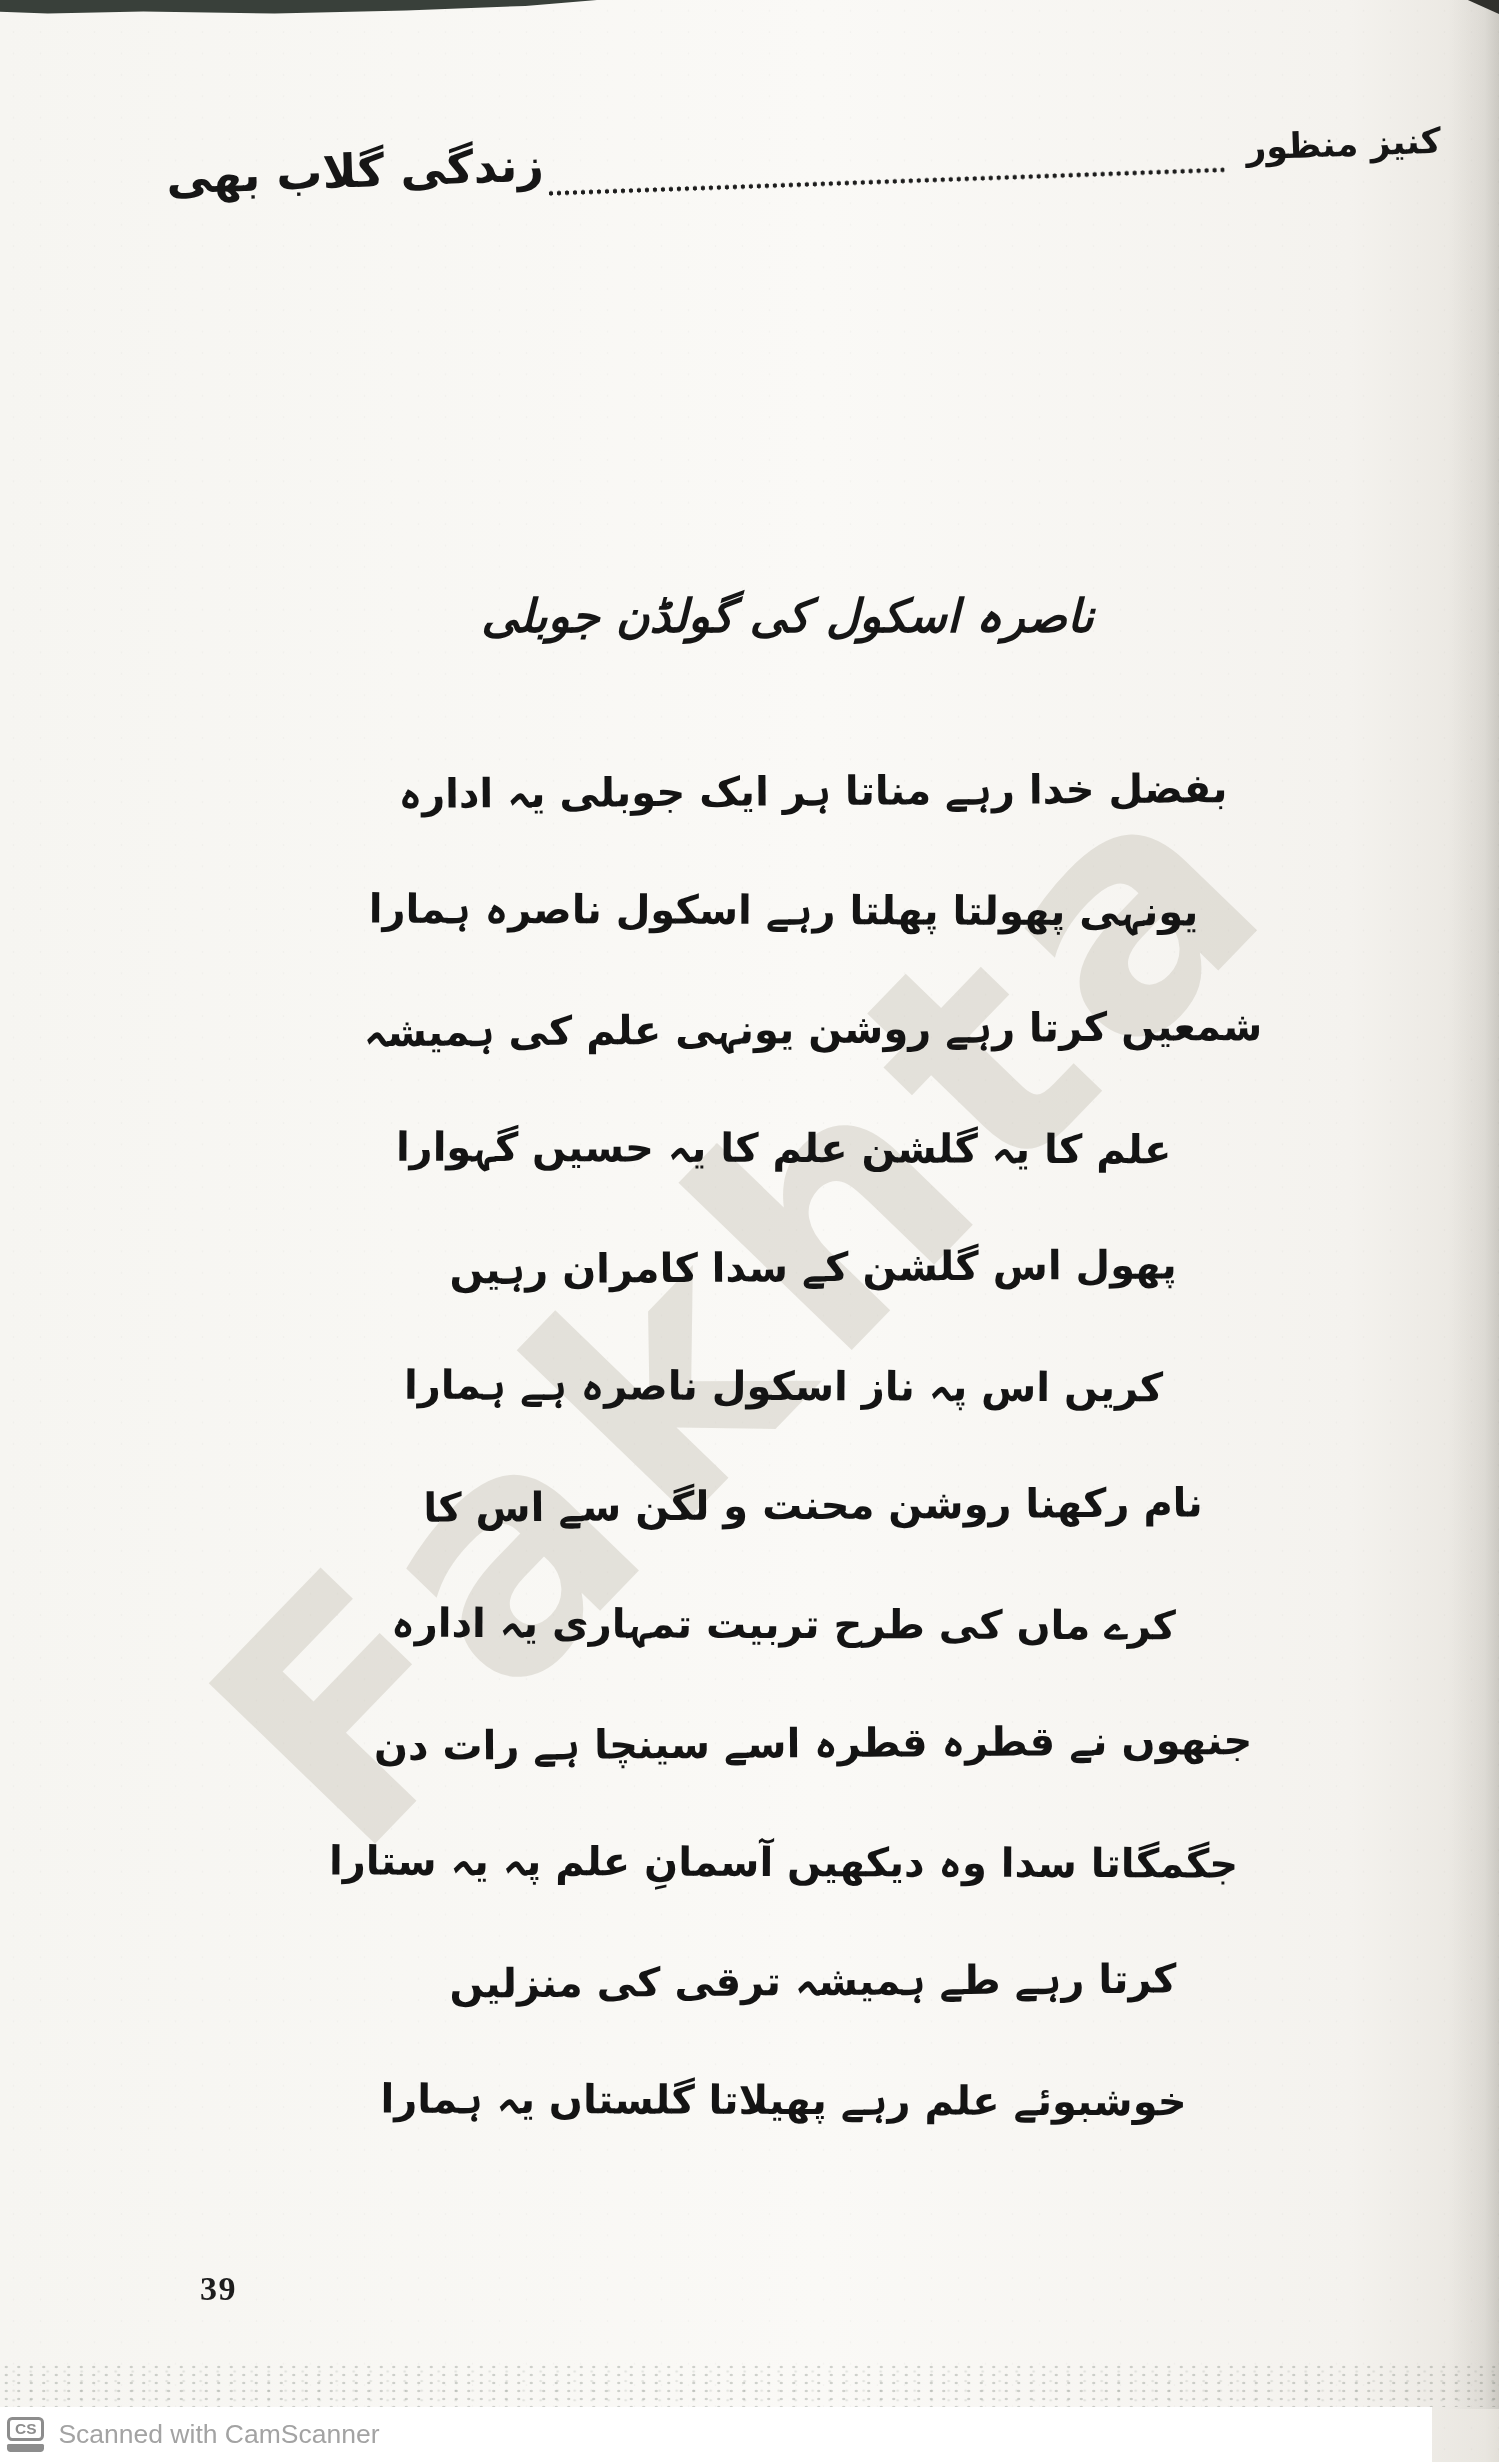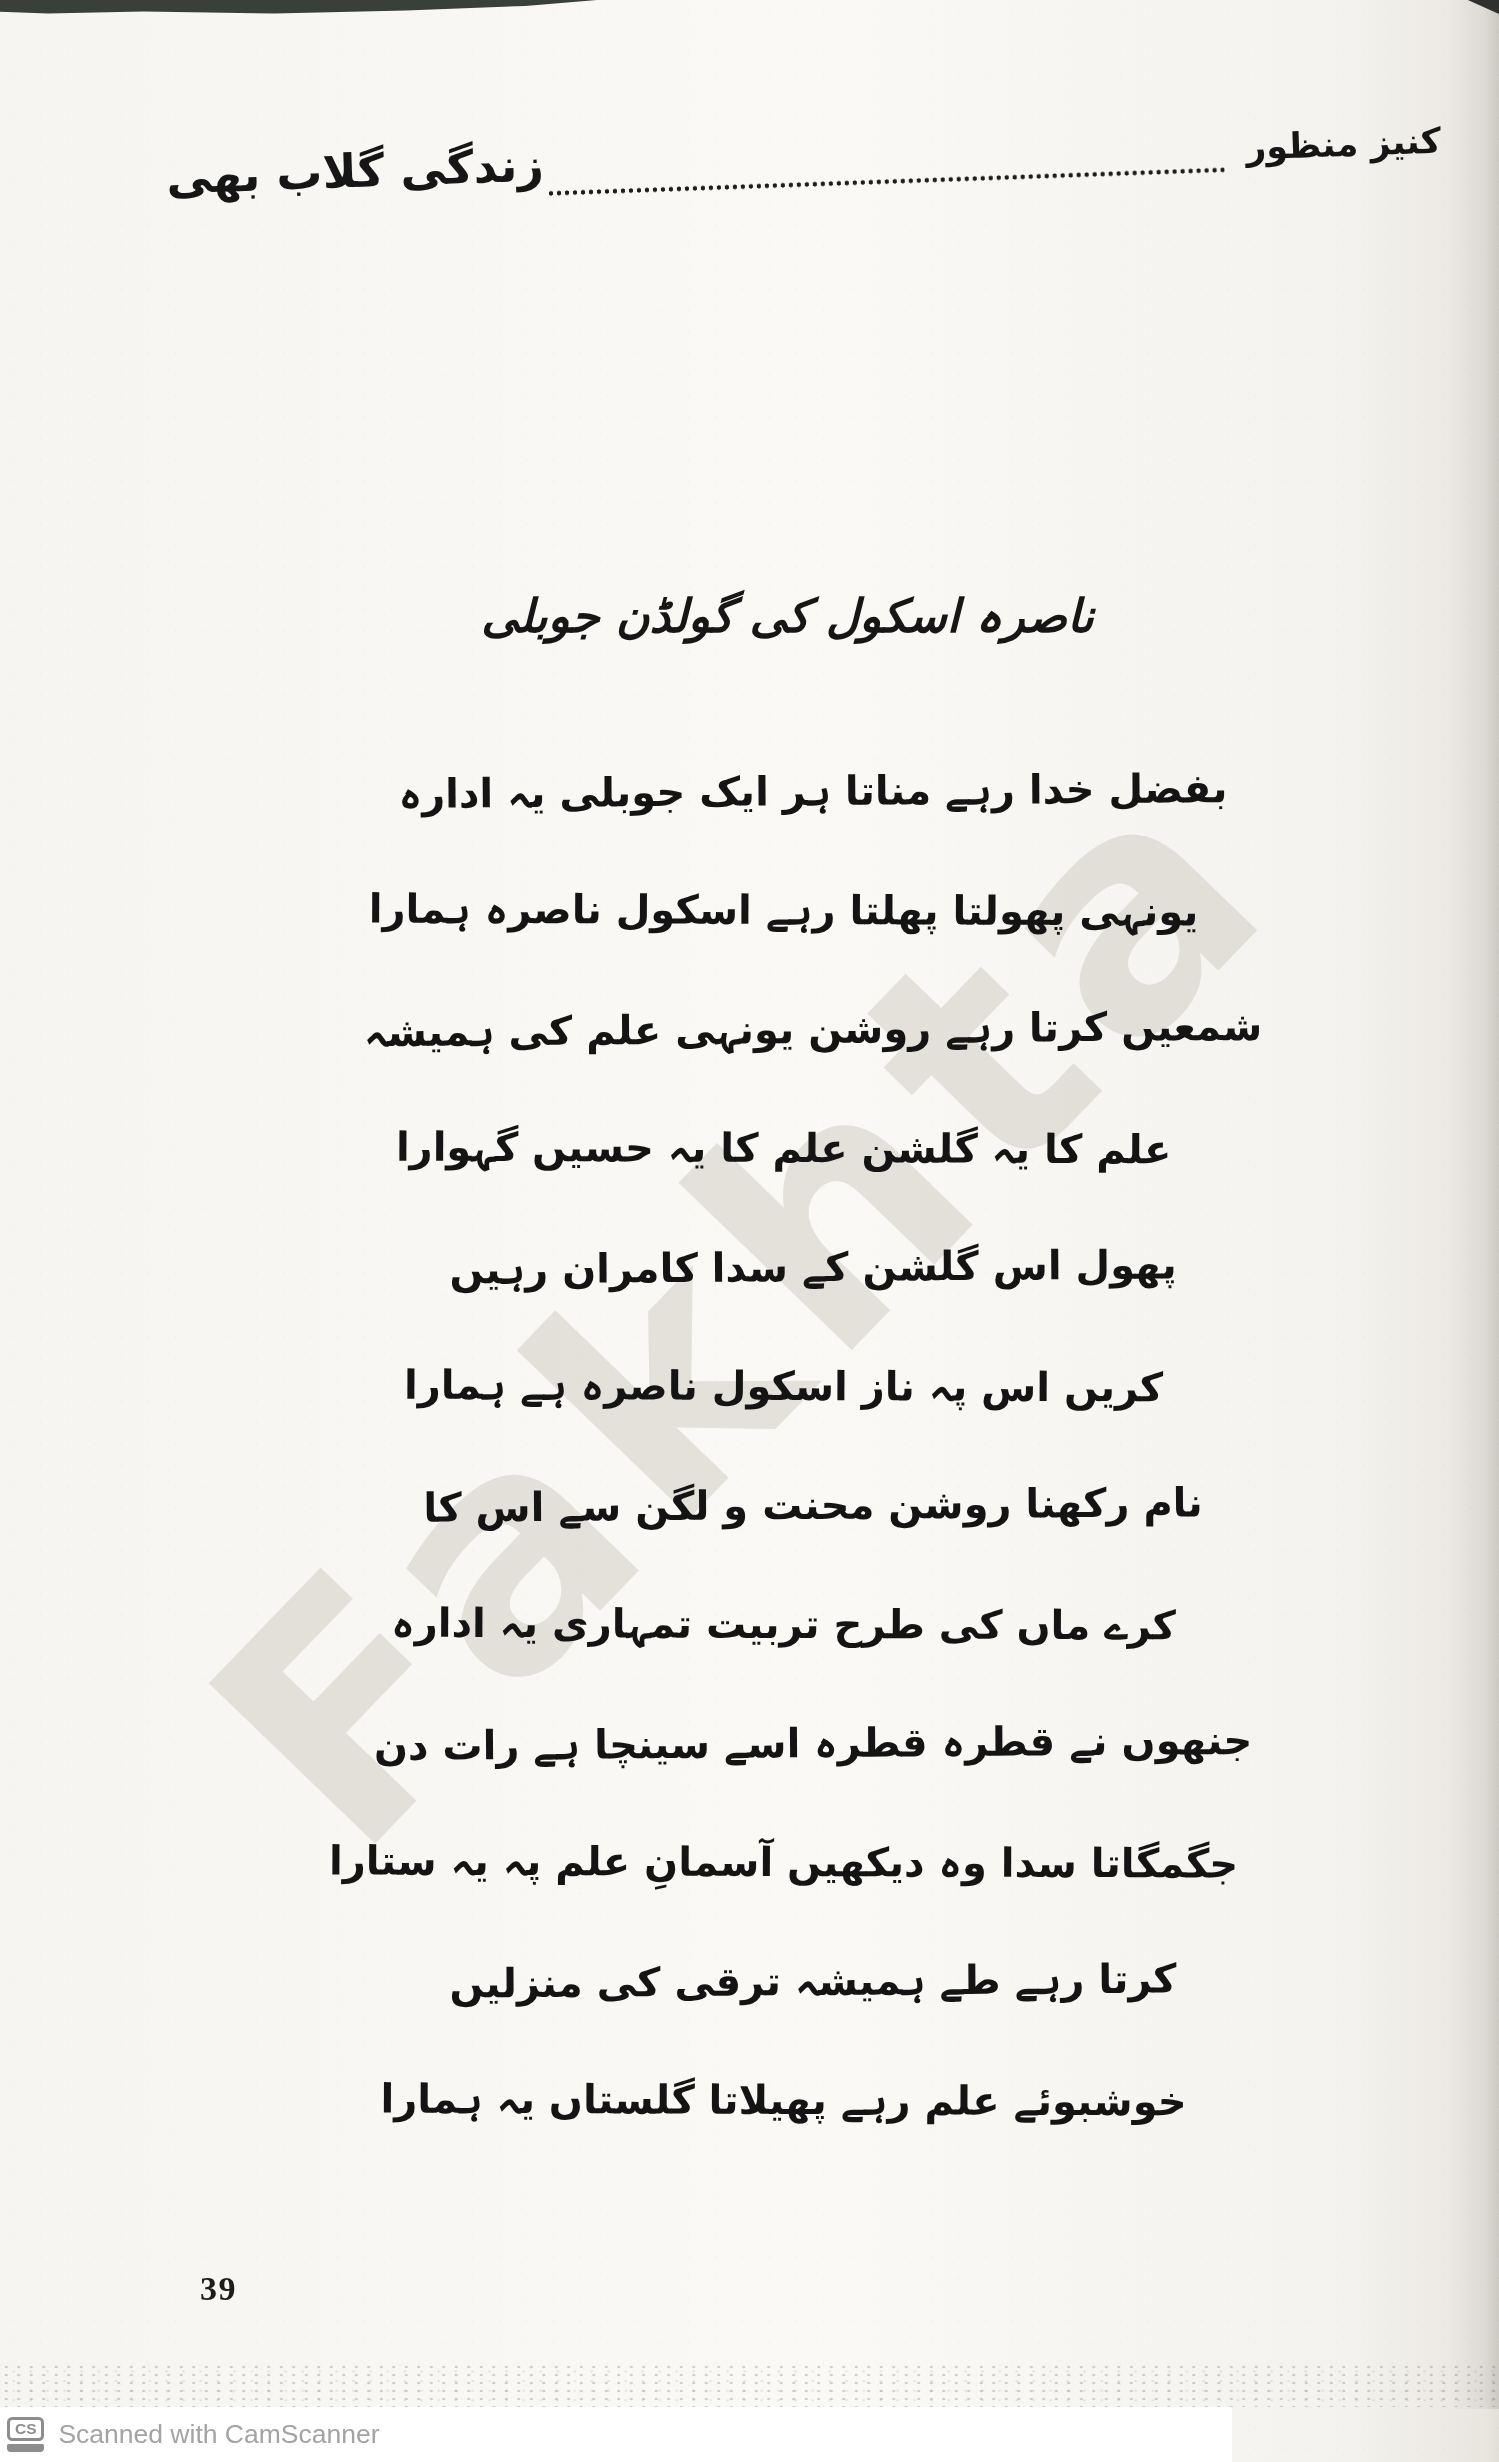--- a/index.html
+++ b/index.html
@@ -82,21 +82,21 @@
   .poem-line:nth-child(odd){transform:translateX(25px) rotate(-.4deg);}
   .poem-line:nth-child(even){transform:translateX(-4.4px) rotate(.2deg);}
   
   .page-number{
     position:absolute;left:200px;top:2270px;
     font-family:"Liberation Serif",serif;font-weight:700;font-size:34px;
     color:#1d1d1d;letter-spacing:1.5px;
   }
   
   .footer-bar{
-    position:absolute;left:0;top:2407px;width:1232px;height:55px;
+    position:absolute;left:0;top:2407px;width:1432px;height:55px;
     background:#ffffff;display:flex;align-items:center;
   }
   .cs-logo{width:37px;margin-left:7.4px;display:flex;flex-direction:column;align-items:center;}
   .cs-box{
     box-sizing:border-box;width:37px;height:24px;
     border:3.7px solid #8d8d8d;border-radius:5.2px;background:#fff;
     display:flex;align-items:center;justify-content:center;
     font-family:"Liberation Sans",sans-serif;font-weight:700;font-size:15.5px;color:#8d8d8d;
     letter-spacing:0;
   }

